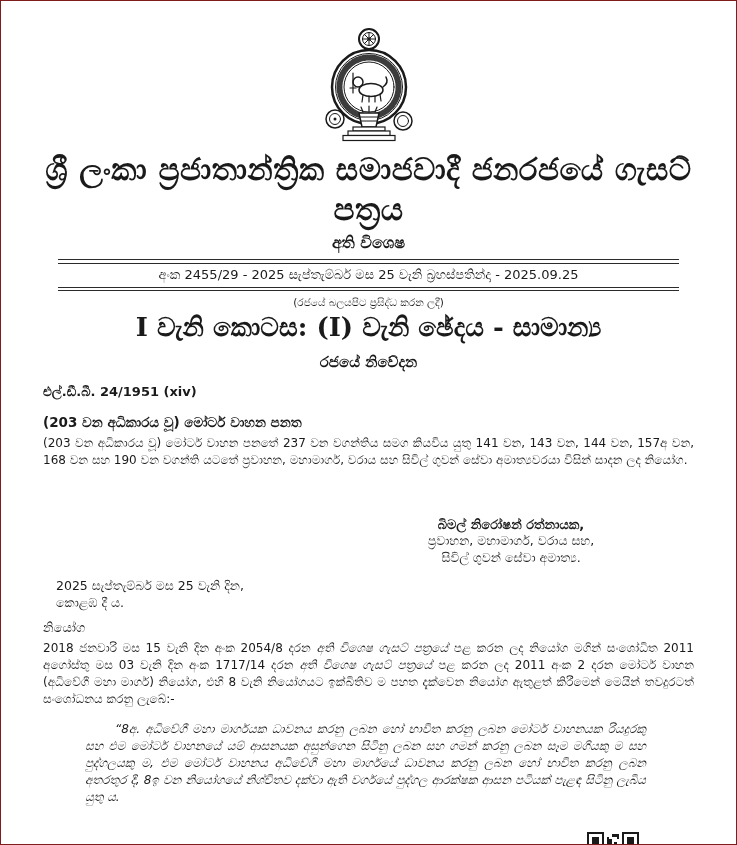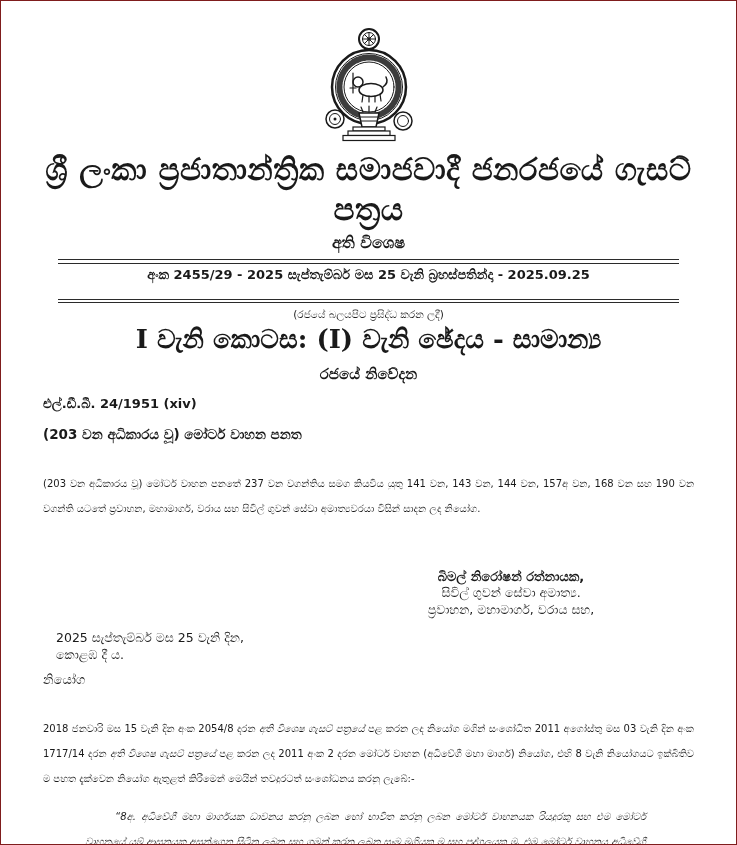--- a/index.html
+++ b/index.html
@@ -7,28 +7,28 @@
   .page {
     position:relative; width:735px; height:843px; margin:0 auto;
     border:1px solid #7f1d1d; background:#ffffff; overflow:hidden;
     font-family:"DejaVu Sans","Liberation Sans",sans-serif; color:#1a1a1a;
   }
   .emblem-wrap { margin-top:26px; text-align:center; }
   .gazette-title { margin:4px 10px 0; font-size:31px; line-height:40px; font-weight:700; text-align:center; letter-spacing:0.5px; }
   .edition { margin-top:4px; font-size:16px; font-weight:700; text-align:center; }
   .issue-strip { margin:7px 57px 0; }
   .rule-double { height:2.5px; border-top:1.6px solid #2b2b2b; border-bottom:1.2px solid #2b2b2b; }
-  .issue-line { padding:3px 0 16px; font-size:13px; font-weight:700; text-align:center; }
+  .issue-line { padding:3px 0 4px; font-size:13px; font-weight:400; text-align:center; }
   .authority { margin-top:5px; font-size:10.5px; text-align:center; }
   .part-heading { margin:2px 0 0; font-size:26px; line-height:32px; font-weight:600; text-align:center; font-family:"DejaVu Serif","Liberation Serif",serif; }
   .section-heading { margin:10px 0 0; font-size:15px; font-weight:700; text-align:center; }
   .content { padding:0 42px; }
   .reference { margin-top:13px; font-size:13px; font-weight:700; }
   .act-title { margin-top:14px; font-size:13.5px; font-weight:700; }
-  .para { margin:28px 0 0; font-size:10px; line-height:25px; text-align:justify; }
+  .para { margin:4px 0 0; font-size:12px; line-height:17px; text-align:justify; }
   .signature { width:280px; margin:16px 43px 0 auto; text-align:center; }
   .sig-name { font-size:13px; font-weight:700;margin-top:48px; }
   .sig-title { font-size:12.5px; line-height:16.5px; }
   .dateplace { margin:11px 0 0 13px; font-size:12.5px; line-height:17px; }
   .regs-heading { margin-top:9px; font-size:13px; text-align:left; }
   .quote { margin-left:42px; margin-right:48px; text-indent:30px; margin-top:13px;font-style:italic; }
   .qr-row { display:flex; justify-content:flex-end; padding-right:55px; margin-top:26px; }
   .qr { width:52px; height:52px; }
   svg { display:inline-block; vertical-align:top; }
 </style>
@@ -96,22 +96,22 @@
     <h3 class="section-heading">රජයේ නිවේදන</h3>
   </header>
 
   <main class="content">
     <div class="reference">එල්.ඩී.බී. 24/1951 (xiv)</div>
     <div class="act-title">(203 වන අධිකාරය වූ) මෝටර් වාහන පනත</div>
     <p class="para">(203 වන අධිකාරය වූ) මෝටර් වාහන පනතේ 237 වන වගන්තිය සමග කියවිය යුතු 141 වන, 143 වන, 144 වන, 157අ වන, 168 වන සහ 190 වන වගන්ති යටතේ ප්‍රවාහන, මහාමාර්ග, වරාය සහ සිවිල් ගුවන් සේවා අමාත්‍යවරයා විසින් සාදන ලද නියෝග.</p>
 
     <div class="signature">
       <div class="sig-name">බිමල් නිරෝෂන් රත්නායක,</div>
+      <div class="sig-title">ප්‍රවාහන, මහාමාර්ග, වරාය සහ,</div>
       <div class="sig-title">සිවිල් ගුවන් සේවා අමාත්‍ය.</div>
-      <div class="sig-title">ප්‍රවාහන, මහාමාර්ග, වරාය සහ,</div>
     </div>
 
     <div class="dateplace">
       <div>2025 සැප්තැම්බර් මස 25 වැනි දින,</div>
       <div>කොළඹ දී ය.</div>
     </div>
 
     <div class="regs-heading">නියෝග</div>
 
     <p class="para"><span>2018 ජනවාරි මස 15 වැනි දින අංක 2054/8 දරන </span><i>අති විශෙෂ ගැසට් පත්‍රයේ</i><span> පළ කරන ලද නියෝග මගින් සංශෝධිත 2011 අගෝස්තු මස 03 වැනි දින අංක 1717/14 දරන </span><i>අති විශෙෂ ගැසට් පත්‍රයේ</i><span> පළ කරන ලද 2011 අංක 2 දරන මෝටර් වාහන (අධිවේගී මහා මාර්ග) නියෝග, එහි 8 වැනි නියෝගයට ඉක්බිතිව ම පහත දැක්වෙන නියෝග ඇතුළත් කිරීමෙන් මෙයින් තවදුරටත් සංශෝධනය කරනු ලැබේ:-</span></p>

